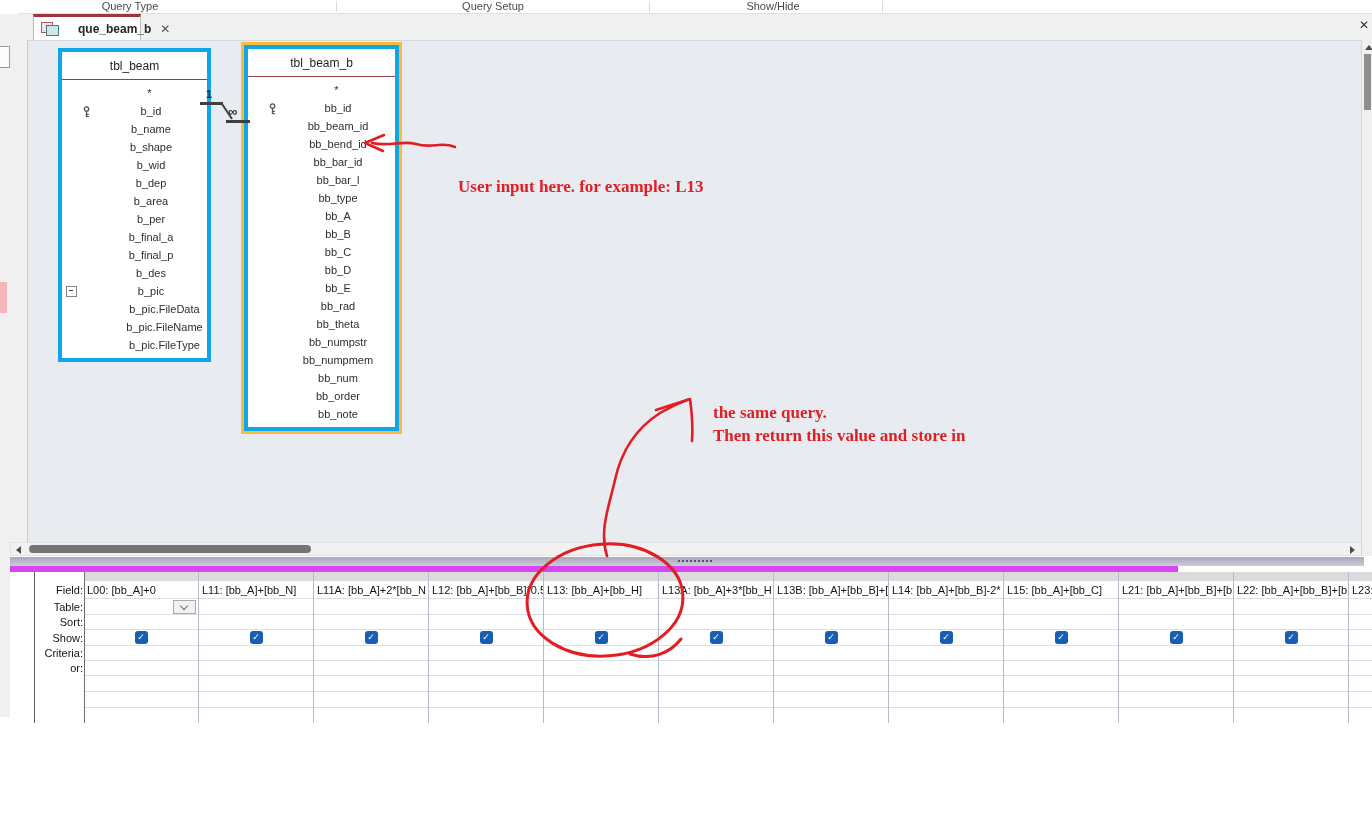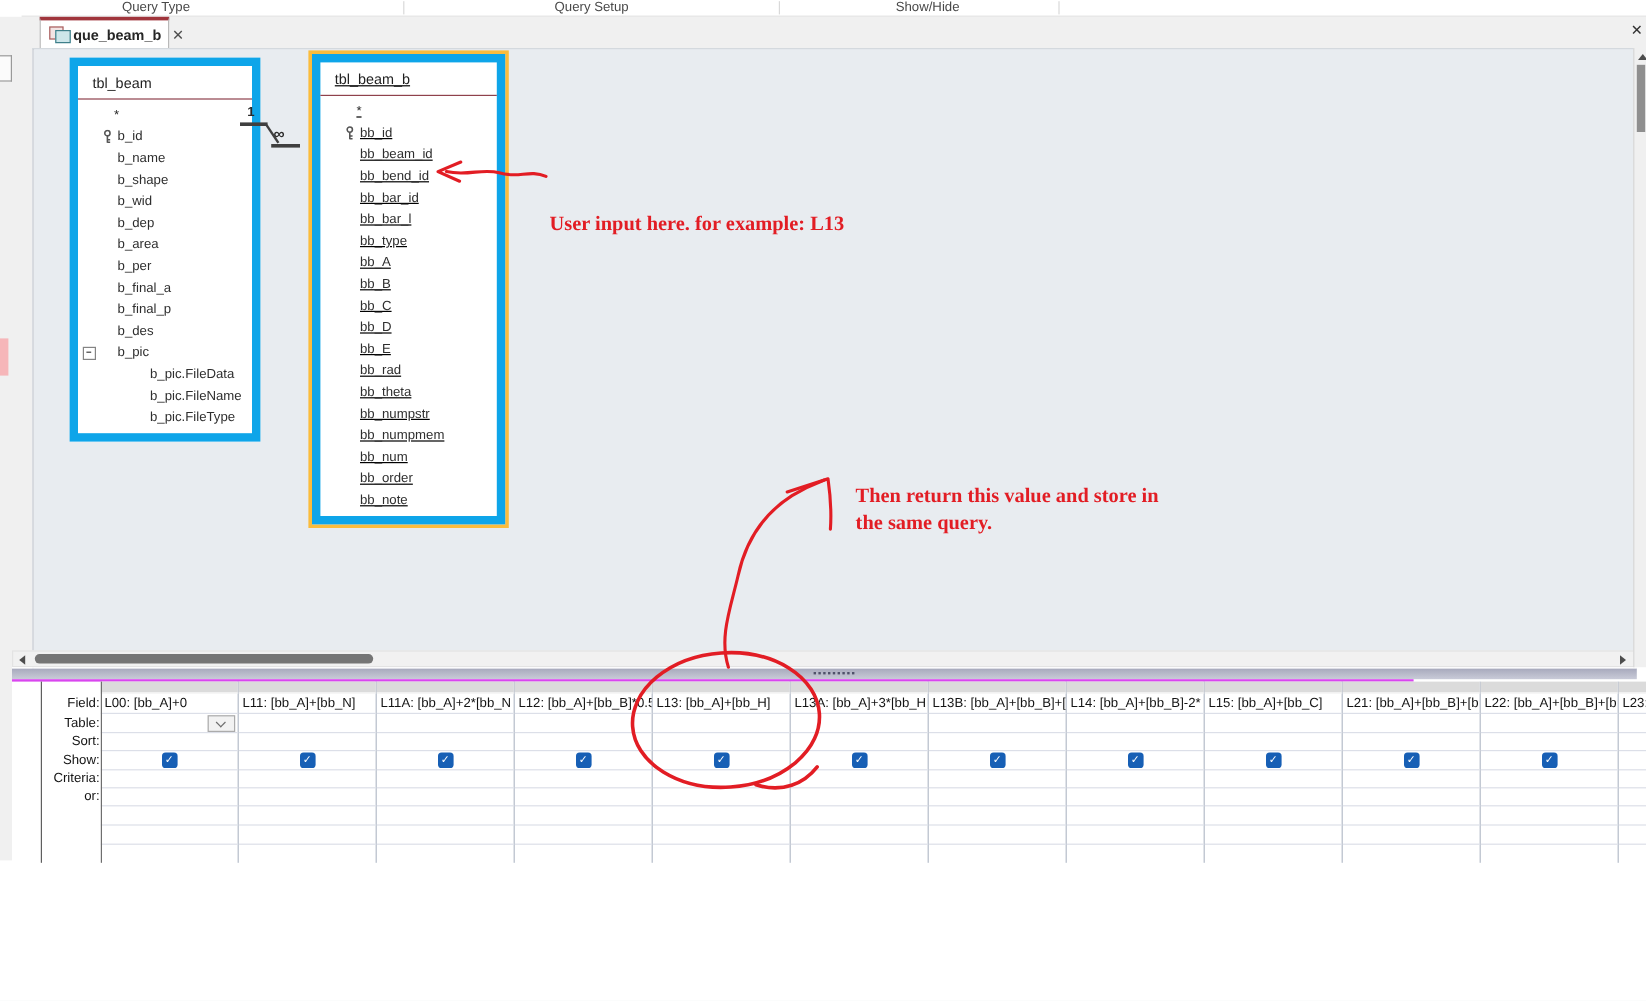--- a/index.html
+++ b/index.html
@@ -10,31 +10,31 @@
   .rlabel{position:absolute;top:0;width:130px;font-size:11px;line-height:12px;color:#494949;text-align:center;}
   .rsep{position:absolute;top:1px;width:1px;height:11px;background:#d9d9d9;}
   
   .tabstrip{position:absolute;left:0;top:14px;width:1372px;height:26px;background:#f0f0f0;}
   .tab{position:absolute;left:33px;top:0;width:106px;height:23px;background:#fff;
        border-top:3px solid #a0353c;border-left:1px solid #b9b9b9;border-right:1px solid #b9b9b9;
        display:flex;align-items:center;cursor:default;}
   .qicon{width:17px;height:13px;margin-left:7px;position:relative;flex:none;}
   .qicon .qb{position:absolute;left:0;top:0;width:10px;height:9px;background:#f3e4e4;border:1px solid #a85c5c;}
   .qicon .qf{position:absolute;left:5px;top:3px;width:11px;height:9px;background:#cde6ea;border:1px solid #3e7f8a;}
-  .tab-title{font-size:12px;font-weight:700;color:#262626;margin-left:3px;white-space:nowrap;}
+  .tab-title{font-size:12px;font-weight:700;color:#262626;margin-left:20px;white-space:nowrap;}
   .tab-close{margin-left:9px;font-size:12px;color:#4f4f4f;cursor:pointer;}
   .winclose{position:absolute;left:1356px;top:17px;width:16px;height:16px;font-size:12px;color:#303030;text-align:center;line-height:16px;cursor:pointer;}
   
   .gutterA{position:absolute;left:0;top:40px;width:10px;height:677px;background:#f0f0f0;}
   .gutterB{position:absolute;left:10px;top:40px;width:17px;height:516px;background:#f0f0f0;}
   .canvas{position:absolute;left:27px;top:40px;width:1334px;height:516px;background:#e8ecf0;border-top:1px solid #d4d9de;border-left:1px solid #c9cdd2;}
   .paneicon{position:absolute;left:0;top:46px;width:9px;height:20px;background:#fbfbfb;border:1px solid #9a9a9a;border-left:none;}
   .pinkmark{position:absolute;left:0;top:282px;width:7px;height:31px;background:#f6b6b9;}
   
-  .tcard{position:absolute;background:#fff;border:7px solid #0ea5e9;z-index:5;}
+  .tcard{position:absolute;background:#fff;border:4px solid #0ea5e9;z-index:5;text-align:center;}
   .tcard.selected{box-shadow:0 0 0 3px #fbbc3c;}
   .tcard .ttitle{font-size:12px;color:#1f1f1f;padding:7px 12px 6px;border-bottom:1px solid #8f414c;}
   .flist{padding:4px 0 4px;}
   .frow{height:18px;line-height:18px;font-size:11px;color:#2e2e2e;position:relative;padding-left:33px;white-space:nowrap;}
   .frow.star{padding-left:30px;}
   .frow.indent{padding-left:24px;margin-left:36px;}
   .keyicon{position:absolute;left:20px;top:3px;}
   .exp{position:absolute;left:4px;top:4px;width:9px;height:9px;border:1px solid #848484;background:#fff;}
   .exp::after{content:"";position:absolute;left:2px;top:3px;width:4px;height:1px;background:#3f3f3f;}
   
@@ -47,21 +47,21 @@
   
   .hscroll{position:absolute;left:10px;top:542px;width:1354px;height:14px;background:#f1f1f1;border:1px solid #e3e3e3;box-sizing:border-box;}
   .harrow-l{position:absolute;left:5px;top:3px;width:0;height:0;border-top:4px solid transparent;border-bottom:4px solid transparent;border-right:5px solid #4d4d4d;cursor:pointer;}
   .harrow-r{position:absolute;right:8px;top:3px;width:0;height:0;border-top:4px solid transparent;border-bottom:4px solid transparent;border-left:5px solid #4d4d4d;cursor:pointer;}
   .hthumb{position:absolute;left:18px;top:2px;width:282px;height:8px;background:#757575;border-radius:4px;cursor:pointer;}
   
   .splitter{position:absolute;left:10px;top:556px;width:1354px;height:9px;background:linear-gradient(#a7a9bc,#c9cbd8);border-top:1px solid #fff;cursor:row-resize;}
   .grip{position:absolute;left:668px;top:3px;display:flex;gap:2px;}
   .grip i{width:2px;height:2px;background:#50526a;display:block;}
   
-  .gridpane{position:absolute;left:10px;top:566px;width:1168px;height:151px;background:#fff;border-top:2px solid #d946ef;box-sizing:content-box;}
+  .gridpane{position:absolute;left:10px;top:566px;width:1168px;height:151px;background:#fff;border-top:6px solid #d946ef;box-sizing:content-box;}
   .paneborder{position:absolute;left:24px;top:0;width:1px;height:151px;background:#5f5f5f;}
   .colborder-dark{position:absolute;left:74px;top:0;width:1px;height:151px;background:#6e6e6e;z-index:2;}
   .rowlabel{position:absolute;left:25px;width:48px;text-align:right;padding-right:5px;font-size:11px;color:#141414;}
   .gcol{position:absolute;top:0;width:115px;height:151px;box-sizing:border-box;border-right:1px solid #b5bcc9;}
   .c-head{height:9px;background:#dbdbdb;border-bottom:1px solid #fff;}
   .c-field{height:16px;border-bottom:1px solid #dcdfe8;font-size:11px;line-height:16px;padding-left:3px;overflow:hidden;white-space:nowrap;color:#141414;cursor:text;}
   .c-table{height:15px;border-bottom:1px solid #dcdfe8;position:relative;cursor:text;}
   .c-sort{height:14px;border-bottom:1px solid #dcdfe8;cursor:text;}
   .c-show{height:15px;border-bottom:1px solid #dcdfe8;display:flex;align-items:center;justify-content:center;}
   .c-crit{height:14px;border-bottom:1px solid #dcdfe8;cursor:text;}
@@ -124,21 +124,21 @@
       <div class="frow"><span>b_per</span></div>
       <div class="frow"><span>b_final_a</span></div>
       <div class="frow"><span>b_final_p</span></div>
       <div class="frow"><span>b_des</span></div>
       <div class="frow"><span class="exp"></span><span>b_pic</span></div>
       <div class="frow indent"><span>b_pic.FileData</span></div>
       <div class="frow indent"><span>b_pic.FileName</span></div>
       <div class="frow indent"><span>b_pic.FileType</span></div>
     </div>
   </div>
-<div id="card1" class="tcard selected" style="left:260px;top:45px;width:147px;text-decoration:underline;">
+<div id="card1" class="tcard selected" style="left:244px;top:45px;width:147px;">
     <div class="ttitle">tbl_beam_b</div>
     <div class="flist">
       <div class="frow star"><span>*</span></div>
       <div class="frow"><span class="keyicon"><svg width="9" height="12" viewBox="0 0 9 12">
             <circle cx="4.5" cy="3" r="2.2" fill="none" stroke="#555" stroke-width="1.3"></circle>
             <path d="M4.5 5.2 V11 M4.5 8.4 h2.3 M4.5 10.6 h2.3" stroke="#555" stroke-width="1.3" fill="none"></path>
           </svg></span><span>bb_id</span></div>
       <div class="frow"><span>bb_beam_id</span></div>
       <div class="frow"><span>bb_bend_id</span></div>
       <div class="frow"><span>bb_bar_id</span></div>
@@ -159,22 +159,22 @@
     </div>
   </div>
 
 <span class="rel-one">1</span>
 <span class="rel-inf">∞</span>
 <div class="rel-bar" style="left:200px;top:102px;width:23px;"></div>
 <div class="rel-bar" style="left:226px;top:120px;width:24px;"></div>
 
 <div class="rednote" style="left:458px;top:131px;">User input here. for example: L13</div>
 <div class="rednote note2" style="left:713px;top:355px;">
+  <div>the same query.</div>
   <div>Then return this value and store in</div>
-  <div>the same query.</div>
 </div>
 
 <div class="hscroll">
   <span class="harrow-l"></span>
   <span class="hthumb"></span>
   <span class="harrow-r"></span>
 </div>
 
 <div class="splitter">
   <span class="grip">

